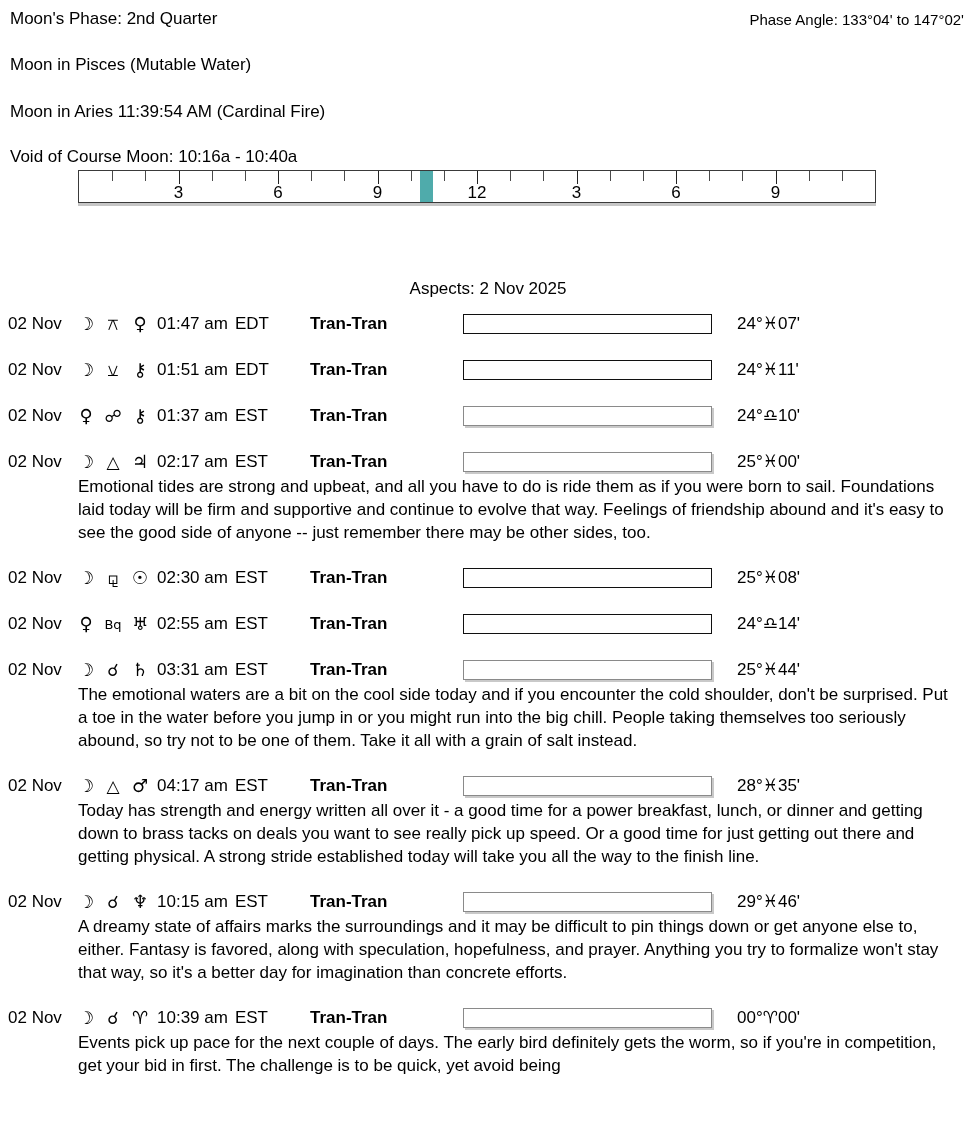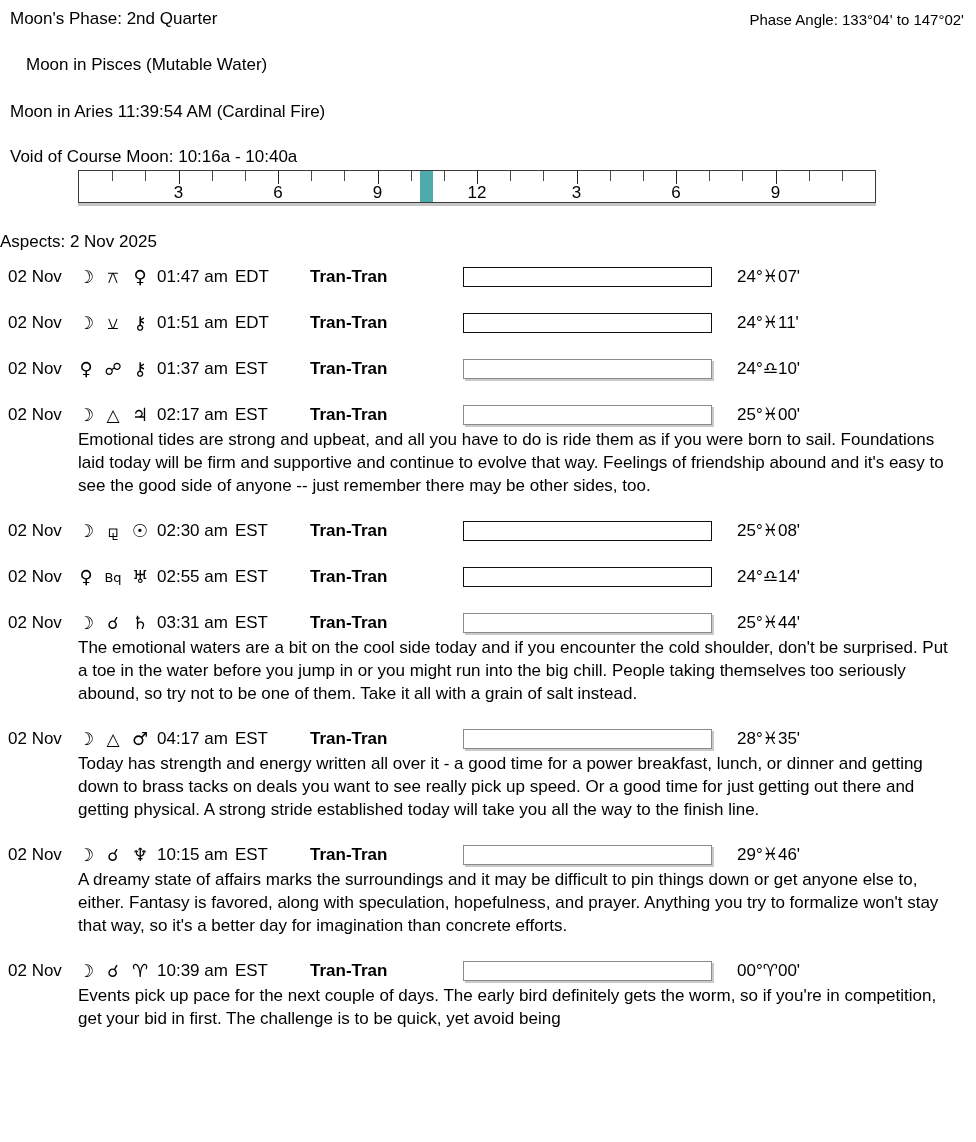--- a/index.html
+++ b/index.html
@@ -6,39 +6,39 @@
   body{
     width:976px;height:1142px;overflow:hidden;position:relative;
     font-family:"Liberation Sans",sans-serif;color:#000;
     -webkit-font-smoothing:antialiased;
   }
   .page{padding-top:9px;}
   
   .hline1{display:flex;justify-content:space-between;align-items:center;padding:0 12px 0 10px;}
   .h-main{font-size:17px;line-height:20px;}
   .h-angle{font-size:15px;line-height:18px;padding-top:1px;}
-  .hline2{margin:26px 0 0 26px;font-size:17px;line-height:20px;}
+  .hline2{margin:26px 0 0 10px;font-size:17px;line-height:20px;}
   .hline3{margin:27px 0 0 10px;font-size:17px;line-height:20px;}
   .hline4{margin:25px 0 0 10px;font-size:17px;line-height:20px;}
   
   .ruler{
     position:relative;margin:3px 0 0 78px;width:798px;height:33px;
     box-sizing:border-box;border:1px solid #3a3a3a;background:#fff;
     box-shadow:0 3px 0 #c6c6c6;
   }
   .tick{position:absolute;top:0;width:1px;background:#4a4a4a;}
   .tick.short{height:10px;}
   .tick.tall{height:13px;background:#222;}
   .hour-label{
     position:absolute;bottom:0;width:26px;margin-left:-13px;text-align:center;
     font-size:17px;line-height:18px;color:#000;
   }
   .voc-marker{position:absolute;top:0;height:31px;}
   
-  .aspects-title{margin-top:29px;font-size:17px;line-height:20px;}
+  .aspects-title{margin-top:76px;text-align:center;font-size:17px;line-height:20px;}
   .rows{margin-top:8px;}
   .aspect-row{position:relative;height:20px;margin-top:26px;font-size:17px;line-height:20px;}
   .rows > .aspect-row:first-child{margin-top:15px;}
   .interp + .aspect-row{margin-top:24px;}
   .c-date{position:absolute;left:8px;white-space:nowrap;}
   .glyph{font-family:"DejaVu Sans",sans-serif;}
   .c-g1{position:absolute;left:74px;width:24px;text-align:center;font-size:18px;}
   .c-asp{position:absolute;left:99px;width:28px;text-align:center;font-size:17px;}
   .c-asp.small-asp{font-size:13px;line-height:21px;}
   .c-g2{position:absolute;left:128px;width:24px;text-align:center;font-size:18px;}

